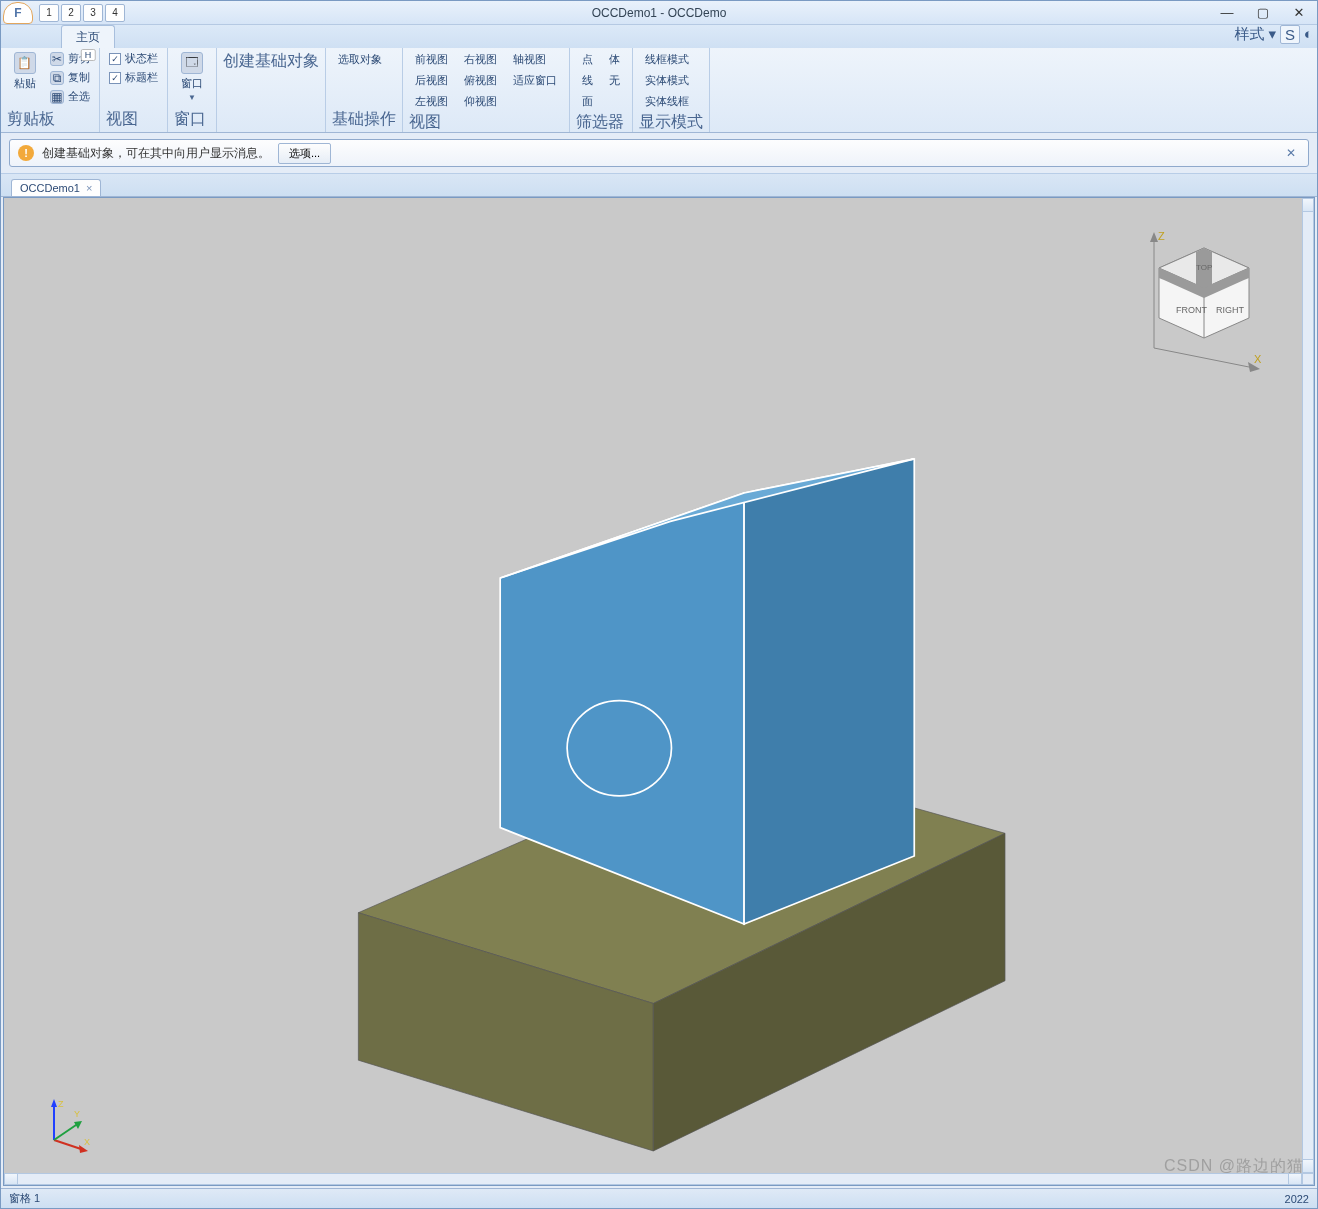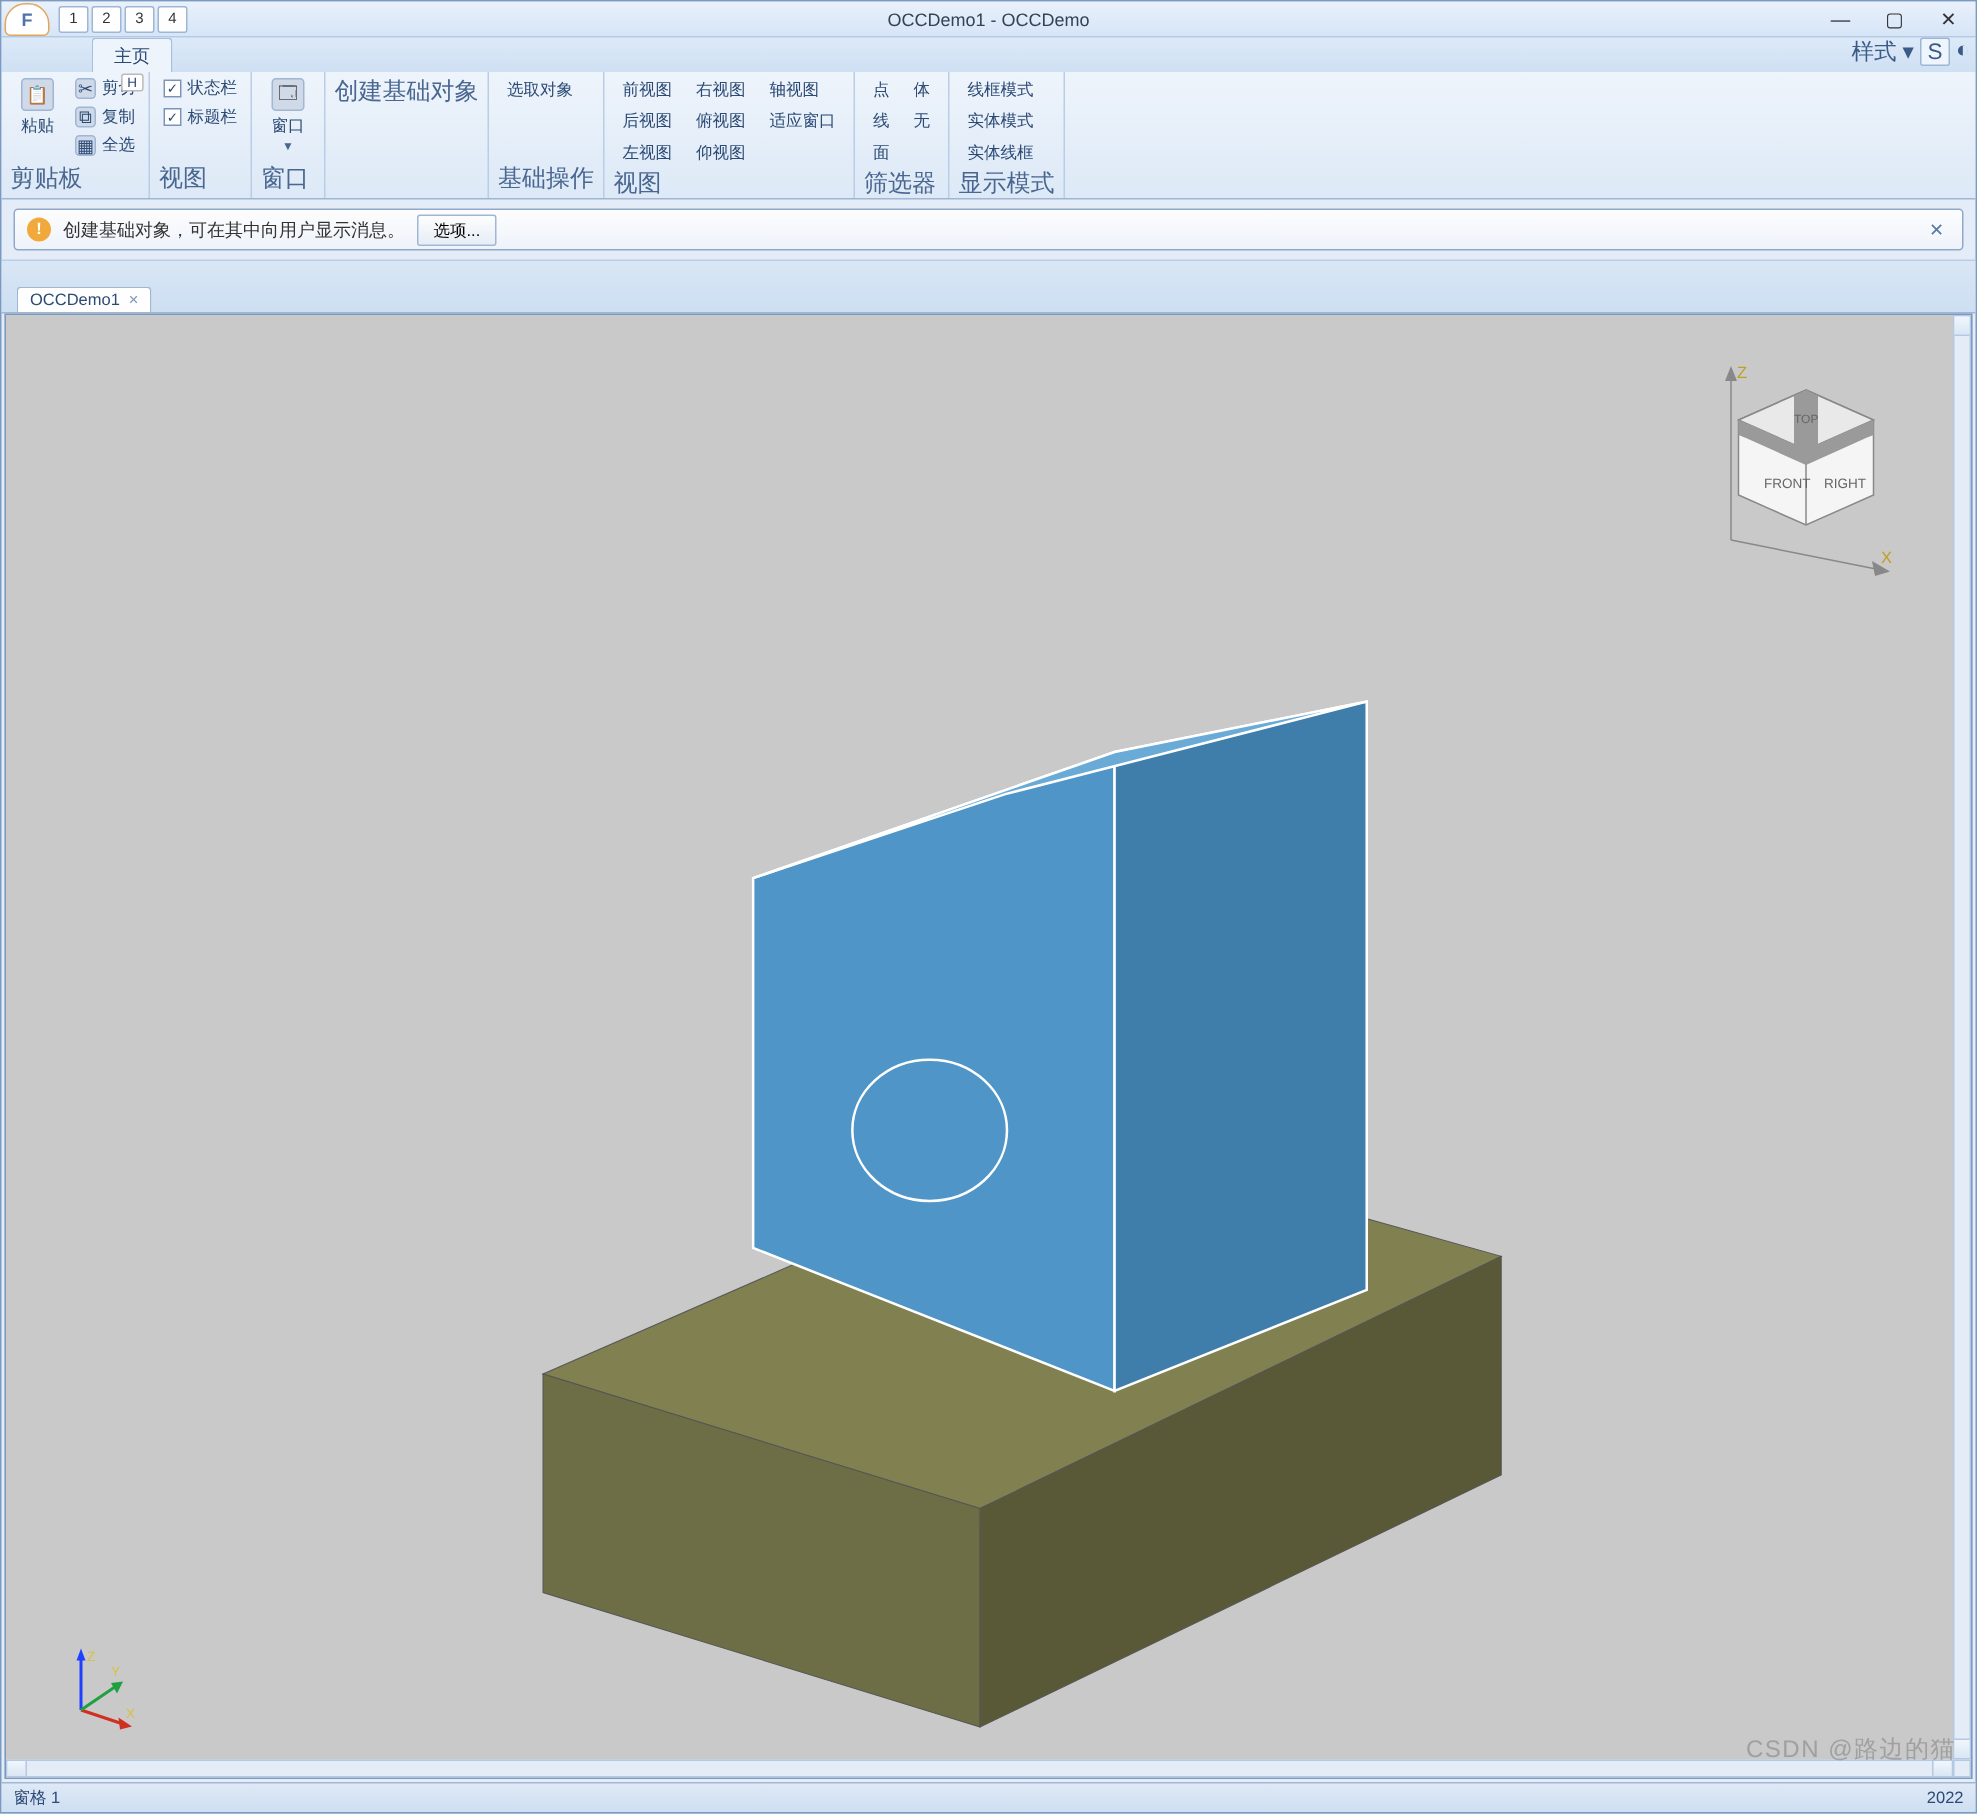--- a/index.html
+++ b/index.html
@@ -93,21 +93,21 @@
     width:16px;height:16px;border-radius:50%; background:#f2a93b;
     display:flex;align-items:center;justify-content:center; color:#fff; font-weight:bold; font-size:11px;
   }
   .caption-bar button{
     background:linear-gradient(#fdfdfd,#e6edf6); border:1px solid #9fb6d5; padding:2px 10px; font-size:11px; border-radius:2px;
   }
   .caption-bar .close{ margin-left:auto; color:#5a7aa8; font-size:12px; padding:0 4px;}
 
   
   .doc-tabs{
-    height:36px; background:linear-gradient(#d9e6f5,#cddff2); border-top:1px solid #b8cde7; border-bottom:1px solid #9fb6d5;
+    height:24px; background:linear-gradient(#d9e6f5,#cddff2); border-top:1px solid #b8cde7; border-bottom:1px solid #9fb6d5;
     display:flex; align-items:flex-end; padding-left:10px;
   }
   .doc-tab{
     background:#fefefe; border:1px solid #9fb6d5; border-bottom:none;
     padding:2px 8px; font-size:11px; color:#2c4a75; border-radius:3px 3px 0 0;
     display:flex; align-items:center; gap:6px;
   }
   .doc-tab .x{ color:#7a93b8;}
 
   

